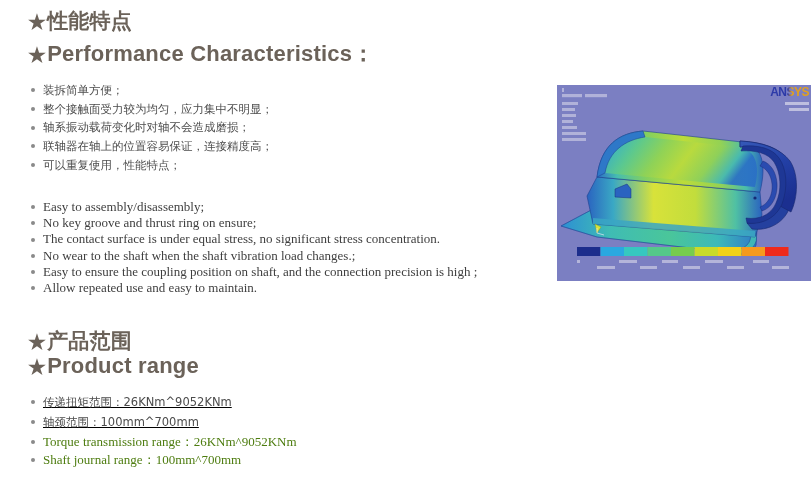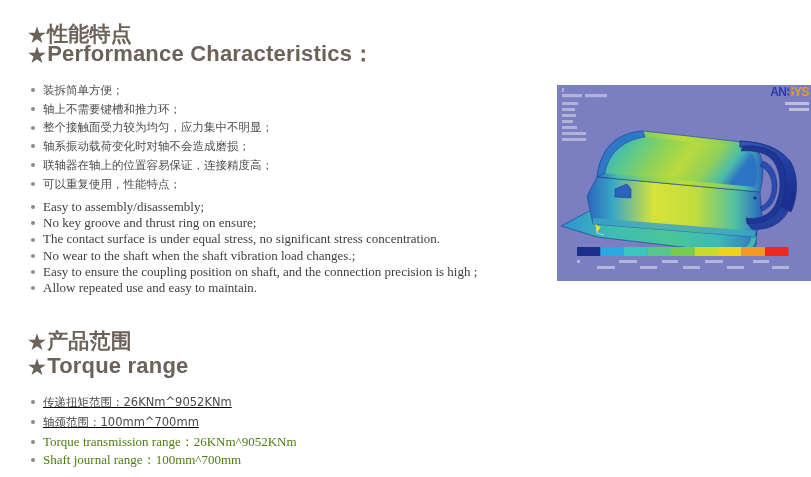--- a/index.html
+++ b/index.html
@@ -100,31 +100,30 @@
   }
   .fea-svg { display: block; width: 100%; height: 100%; }
   .fea-annot-line {
     fill: #d8d8ea;
     opacity: 0.72;
   }
 </style>
 </head>
 <body>
 
-<div class="section-heading heading-cn" style="left:28px; top:21px;">
+<div class="section-heading heading-cn" style="left:28px; top:8px;">
   <span class="star">★</span><span>性能特点</span>
 </div>
 
 <div class="section-heading heading-en" style="left:28px; top:41px;">
   <span class="star">★</span><span>Performance Characteristics：</span>
 </div>
 
 <ul class="bullet-list list-cn" style="left:30px; top:81px;">
   <li><span>装拆简单方便；</span></li>
-  <li><span>轴上不需要键槽和推力环；</span></li>
   <li><span>整个接触面受力较为均匀，应力集中不明显；</span></li>
   <li><span>轴系振动载荷变化时对轴不会造成磨损；</span></li>
   <li><span>联轴器在轴上的位置容易保证，连接精度高；</span></li>
   <li><span>可以重复使用，性能特点；</span></li>
 </ul>
 
 <ul class="bullet-list list-en" style="left:30px; top:199px;">
   <li><span>Easy to assembly/disassembly;</span></li>
   <li><span>No key groove and thrust ring on ensure;</span></li>
   <li><span>The contact surface is under equal stress, no significant stress concentration.</span></li>
@@ -270,21 +269,21 @@
       <rect class="fea-annot-line" x="215" y="181" width="17" height="3"></rect>
     </g>
   </svg>
 </div>
 
 <div class="section-heading heading-cn" style="left:28px; top:328px;">
   <span class="star">★</span><span>产品范围</span>
 </div>
 
 <div class="section-heading heading-en" style="left:28px; top:353px;">
-  <span class="star">★</span><span>Torque range</span>
+  <span class="star">★</span><span>Product range</span>
 </div>
 
 <ul class="bullet-list list-spec-cn" style="left:30px; top:392px;text-decoration:underline;">
   <li><span>传递扭矩范围：26KNm^9052KNm</span></li>
   <li><span>轴颈范围：100mm^700mm</span></li>
 </ul>
 
 <ul class="bullet-list list-spec-en" style="left:30px; top:433px;">
   <li><span>Torque transmission range：26KNm^9052KNm</span></li>
   <li><span>Shaft journal range：100mm^700mm</span></li>

